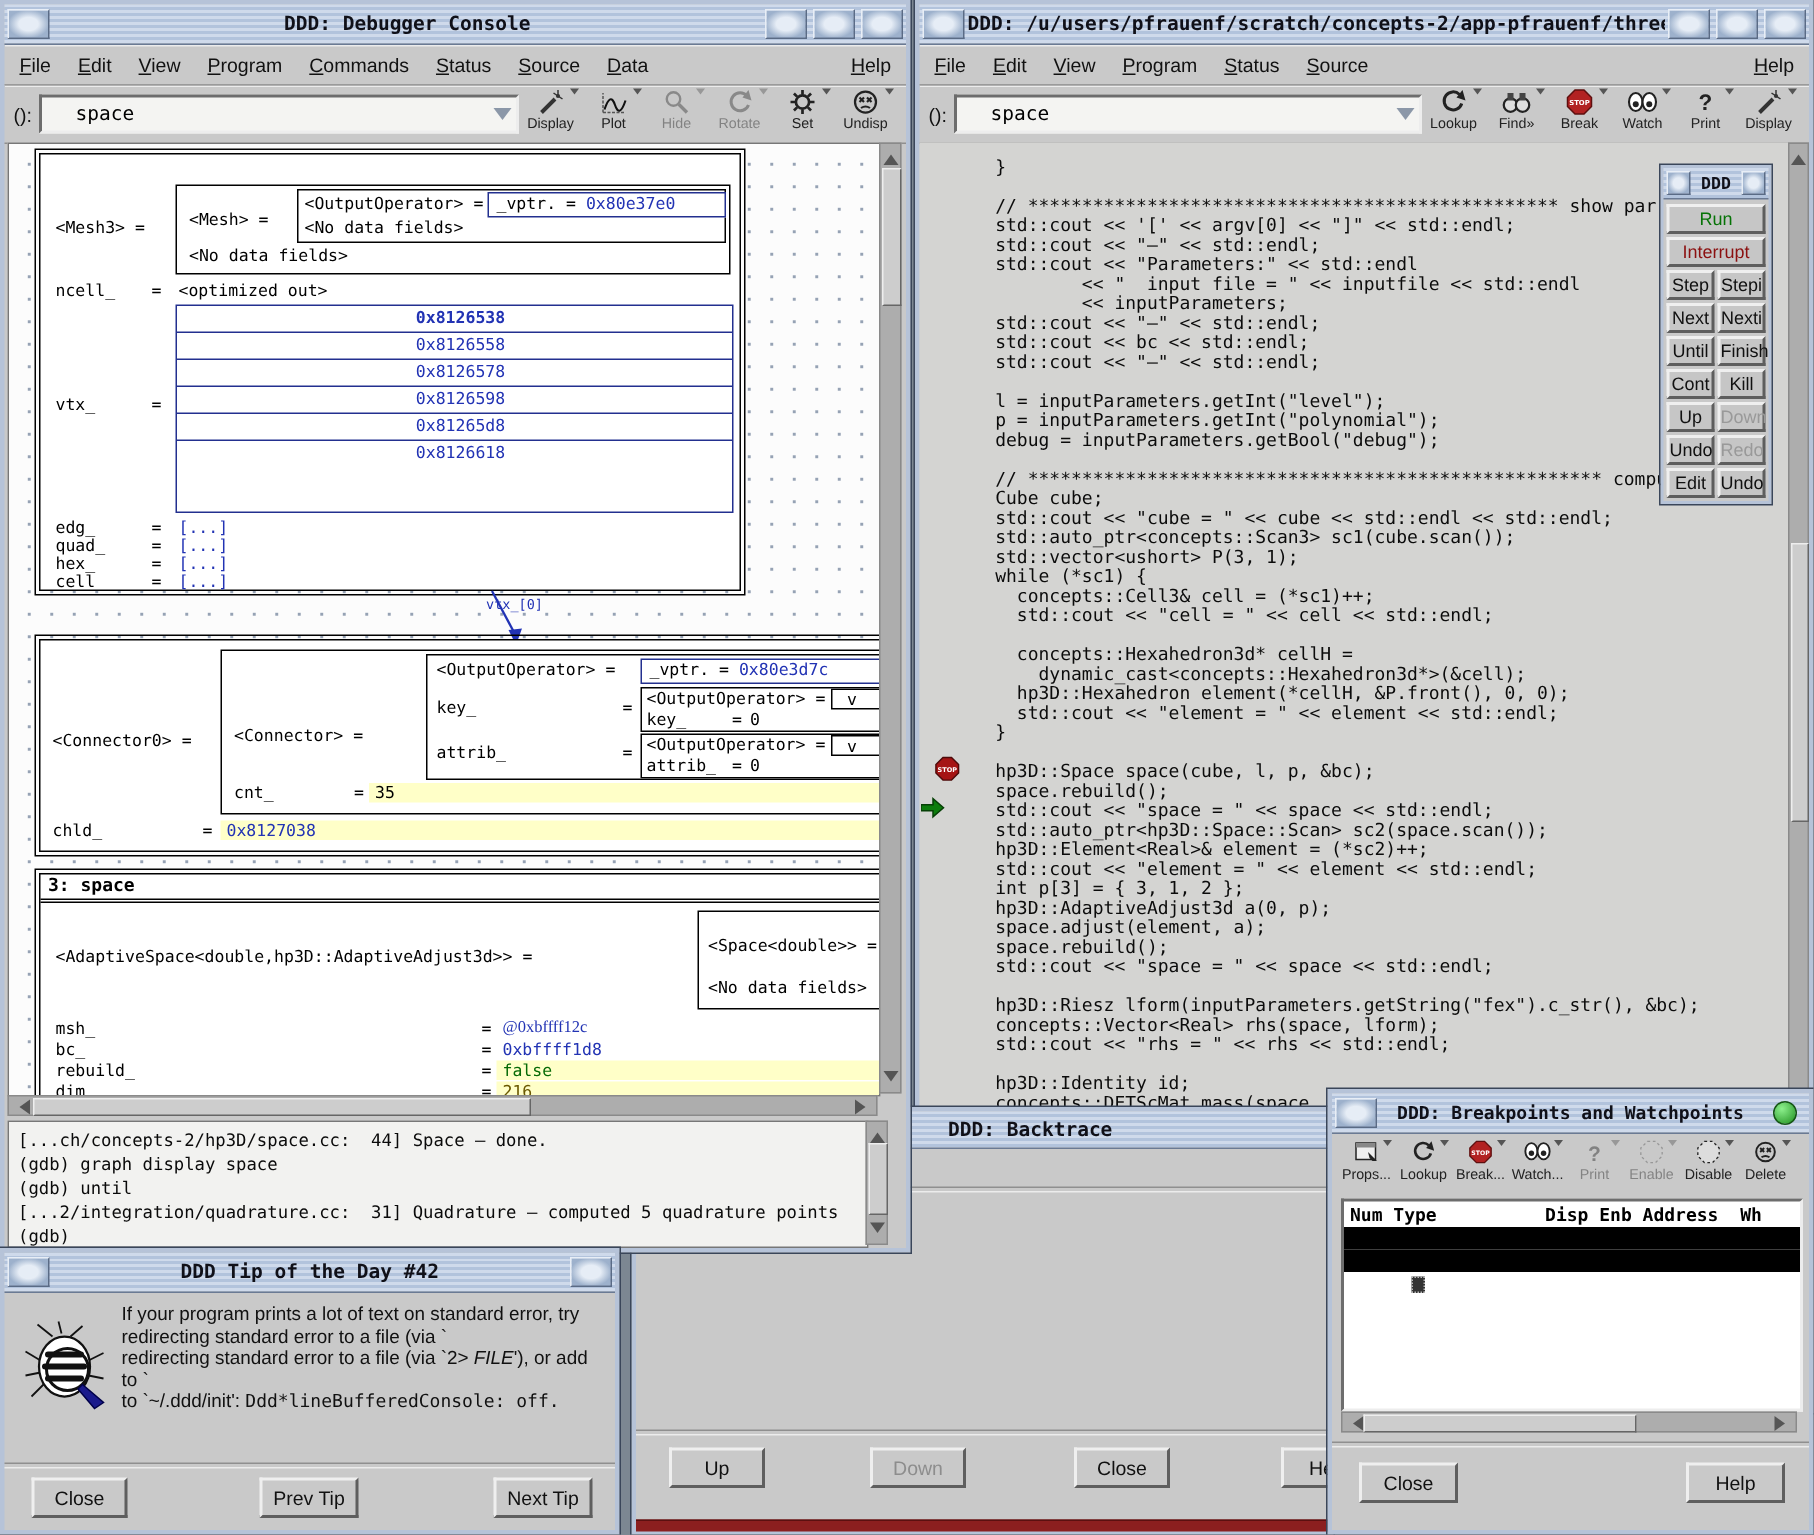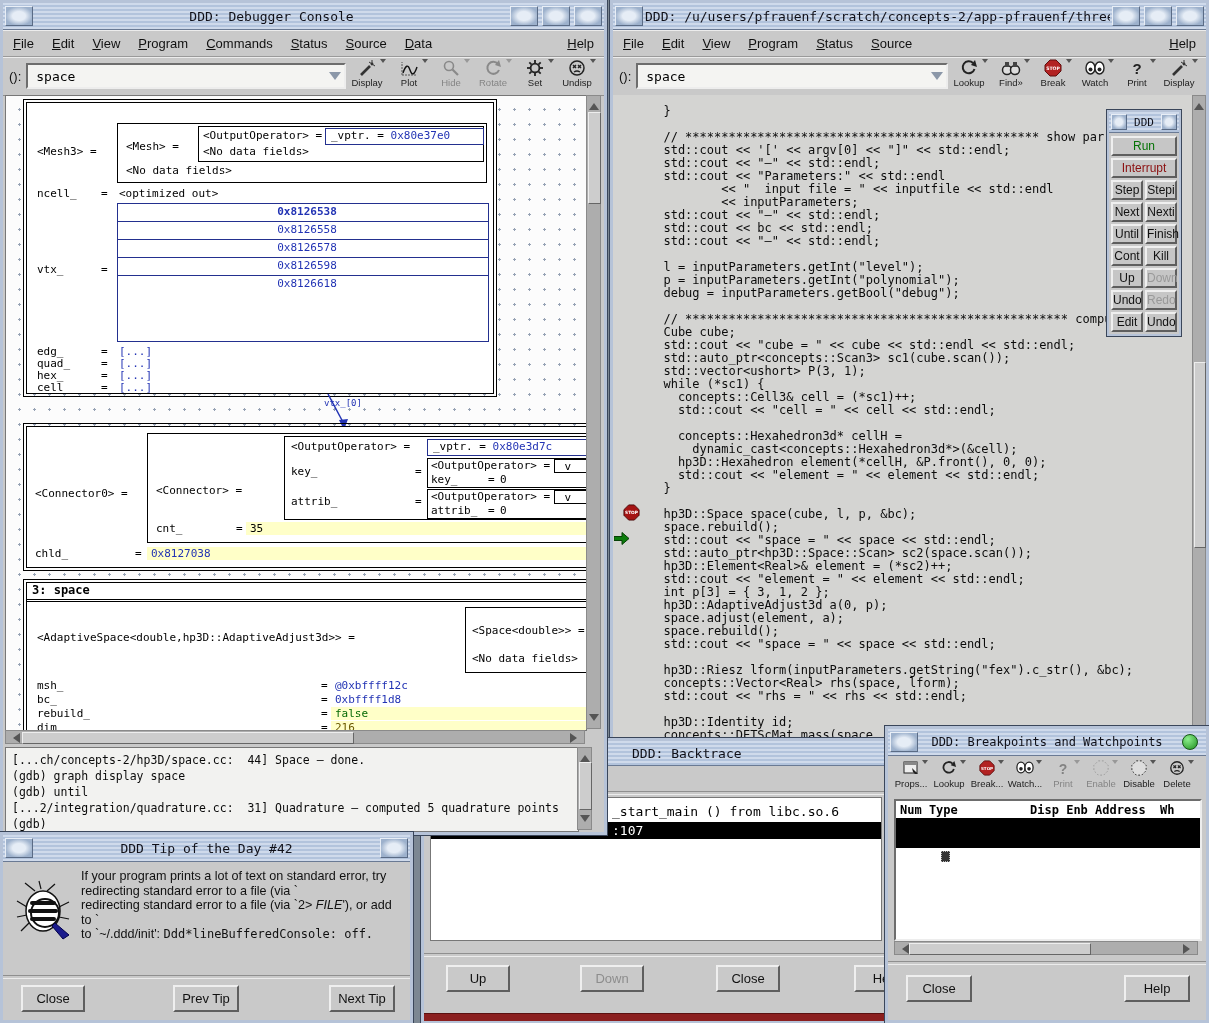--- a/index.html
+++ b/index.html
@@ -1,35 +1,35 @@
 <!DOCTYPE html>
 <html><head>
 <meta charset="utf-8">
 <style>
   html,body{margin:0;padding:0;}
   body{width:1209px;height:1023px;position:relative;overflow:hidden;background:#7c8792;
        font-family:"Liberation Sans",sans-serif;}
   .window{position:absolute;background:#c9c9c9;border:3px solid #b6c3d8;outline:1px solid #3a465a;box-sizing:content-box;}
   .titlebar{position:relative;height:26px;background:repeating-linear-gradient(180deg,#cfdaeb 0 2px,#b2c3dc 2px 4px);
             border-bottom:1px solid #6a7a94;display:flex;align-items:center;}
-  .titletext{flex:1;text-align:center;font-weight:normal;font-size:13px;color:#101018;
+  .titletext{flex:1;text-align:center;font-weight:bold;font-size:13px;color:#101018;
              font-family:"DejaVu Sans Mono",monospace;white-space:nowrap;overflow:hidden;}
   .wbtn{width:26px;height:18px;margin:0 2px;border:1px solid #5a6b85;border-top-color:#e8eef6;border-left-color:#e8eef6;
         background:radial-gradient(ellipse at center,#e6edf6 35%,#9db1cc 75%);flex:none;}
   .led{width:14px;height:14px;border-radius:50%;margin:0 8px;background:radial-gradient(circle at 35% 30%,#8df08d,#1f8f1f);border:1px solid #155515;flex:none;}
   .menubar{height:26px;display:flex;align-items:center;gap:18px;padding:0 10px;border-bottom:1px solid #9a9a9a;
            box-shadow:inset 0 1px 0 #ececec;font-size:13px;color:#111;}
   .menu-item{display:inline-block;}
   .menu-item::first-letter{text-decoration:underline;}
   .menu-help{margin-left:auto;}
   .toolbar{height:38px;display:flex;align-items:center;padding:0 6px;border-bottom:1px solid #8f8f8f;box-shadow:inset 0 1px 0 #ececec;}
   .arglabel{font-size:13px;margin-right:5px;color:#111;}
   .combo{position:relative;height:22px;background:#f4f4f2;border:2px solid;border-color:#6d6d6d #ededed #ededed #6d6d6d;
          display:flex;align-items:center;}
-  .combo input{border:none;background:transparent;font-family:"DejaVu Sans Mono",monospace;font-size:13px;padding:0 8px;width:100%;outline:none;color:#000;}
+  .combo input{border:none;background:transparent;font-family:"DejaVu Sans Mono",monospace;font-size:13px;padding:0 22px;width:100%;outline:none;color:#000;}
   .combo .ddarrow{position:absolute;right:3px;top:7px;width:0;height:0;border:6px solid transparent;border-top:8px solid #8b97a8;}
   .icnbtn{position:relative;width:42px;height:34px;text-align:center;flex:none;color:#222;}
   .icnbtn .glyph{height:19px;line-height:19px;display:block;}
   .icnbtn .icl{display:block;font-size:9.5px;line-height:10px;white-space:nowrap;}
   .icnbtn::after{content:"";position:absolute;top:0;right:2px;border:3px solid transparent;border-top:4px solid #555;}
   .dis{opacity:.42;}
   .btn{position:absolute;background:#c9c9c9;border:2px solid;border-color:#efefef #5e5e5e #5e5e5e #efefef;
        font-size:13px;color:#111;text-align:center;line-height:23px;height:27px;box-sizing:border-box;}
   .btn.grey{color:#8d8d8d;}
   
@@ -231,26 +231,20 @@
   <div class="ct-btn grey" style="left:36px;top:178px;width:32px;">Redo</div>
   <div class="ct-btn" style="left:2px;top:200px;width:32px;">Edit</div>
   <div class="ct-btn" style="left:36px;top:200px;width:32px;">Undo</div>
 </div>
 
 <div class="window" style="left:421px;top:738px;width:462px;height:279px;z-index:12;">
   <div class="titlebar" style="height:24px;">
     <div class="titletext" style="text-align:left;padding-left:208px;">DDD: Backtrace</div>
   </div>
   <div class="seprule" style="top:50px;"></div>
-  <div style="position:absolute;left:6px;top:56px;width:450px;height:142px;background:#fff;border:1px solid #777;overflow:hidden;font-family:'DejaVu Sans Mono',monospace;font-size:13px;">
-    <div class="pos" style="left:181px;top:6px;color:#000;">_start_main () from libc.so.6</div>
-    <div style="position:absolute;left:0;right:0;top:24px;height:17px;background:#000;color:#fff;line-height:17px;">
-      <span class="pos" style="left:181px;">:107</span>
-    </div>
-  </div>
   <div class="seprule" style="top:212px;"></div>
   <div class="btn" style="left:22px;top:224px;width:64px;">Up</div>
   <div class="btn grey" style="left:156px;top:224px;width:64px;">Down</div>
   <div class="btn" style="left:292px;top:224px;width:64px;">Close</div>
   <div class="btn" style="left:430px;top:224px;width:64px;">Help</div>
   <div style="position:absolute;left:0;right:0;top:272px;height:7px;background:#8b1f1f;border-top:1px solid #5a1010;"></div>
 </div>
 
 <div class="window" style="left:0;top:0;width:601px;height:829px;z-index:20;">
   <div class="titlebar">
@@ -359,20 +353,21 @@
       <span class="pos" style="left:10px;top:84px;">ncell_</span>
       <span class="pos" style="left:74px;top:84px;">=</span>
       <span class="pos" style="left:92px;top:84px;">&lt;optimized out&gt;</span>
       <span class="pos" style="left:10px;top:160px;">vtx_</span>
       <span class="pos" style="left:74px;top:160px;">=</span>
       <div class="vbox" style="left:90px;top:100px;width:370px;height:137px;text-align:center;">
         <div class="vtxrow nb">0x8126538</div>
         <div class="vtxrow">0x8126558</div>
         <div class="vtxrow">0x8126578</div>
         <div class="vtxrow">0x8126598</div>
+        <div class="vtxrow">0x81265d8</div>
         <div class="vtxrow">0x8126618</div>
       </div>
       <span class="pos" style="left:10px;top:242px;">edg_</span>
       <span class="pos" style="left:74px;top:242px;">=</span>
       <span class="pos blue" style="left:92px;top:242px;">[...]</span>
       <span class="pos" style="left:10px;top:254px;">quad_</span>
       <span class="pos" style="left:74px;top:254px;">=</span>
       <span class="pos blue" style="left:92px;top:254px;">[...]</span>
       <span class="pos" style="left:10px;top:266px;">hex_</span>
       <span class="pos" style="left:74px;top:266px;">=</span>
@@ -431,21 +426,21 @@
     <div class="disp" style="left:20px;top:486px;width:600px;height:160px;">
       <div class="disptitle">3: space</div>
       <span class="pos" style="left:10px;top:48px;">&lt;AdaptiveSpace&lt;double,hp3D::AdaptiveAdjust3d&gt;&gt; =</span>
       <div class="sbox" style="left:438px;top:24px;width:200px;height:64px;">
         <span class="pos" style="left:6px;top:16px;">&lt;Space&lt;double&gt;&gt; =</span>
 
         <span class="pos" style="left:6px;top:44px;">&lt;No data fields&gt;</span>
       </div>
       <span class="pos" style="left:10px;top:96px;">msh_</span>
       <span class="pos" style="left:294px;top:96px;">=</span>
-      <span class="pos blue" style="left:308px;top:96px;">@0xbffff12c</span>
+      <span class="pos blue" style="left:308px;top:96px;font-family:Liberation Serif, serif;">@0xbffff12c</span>
       <span class="pos" style="left:10px;top:110px;">bc_</span>
       <span class="pos" style="left:294px;top:110px;">=</span>
       <span class="pos blue" style="left:308px;top:110px;">0xbffff1d8</span>
       <div class="yrow" style="left:304px;top:124px;right:0;"></div>
       <span class="pos" style="left:10px;top:124px;">rebuild_</span>
       <span class="pos" style="left:294px;top:124px;">=</span>
       <span class="pos green" style="left:308px;top:124px;">false</span>
       <div class="yrow" style="left:304px;top:138px;right:0;"></div>
       <span class="pos" style="left:10px;top:138px;">dim_</span>
       <span class="pos" style="left:294px;top:138px;">=</span>

